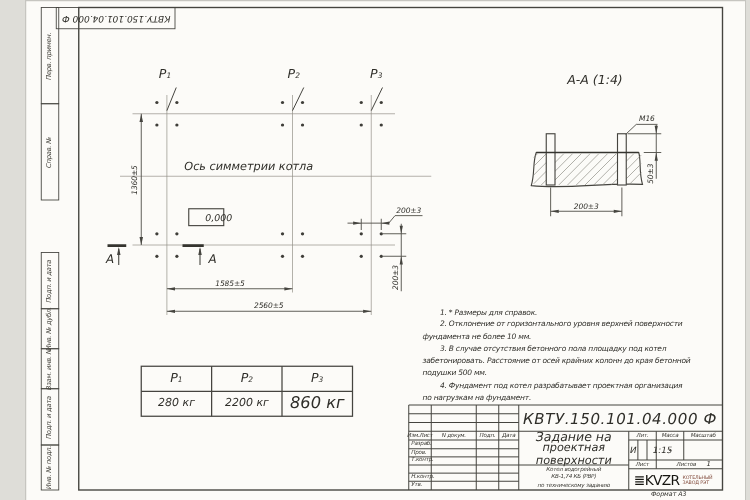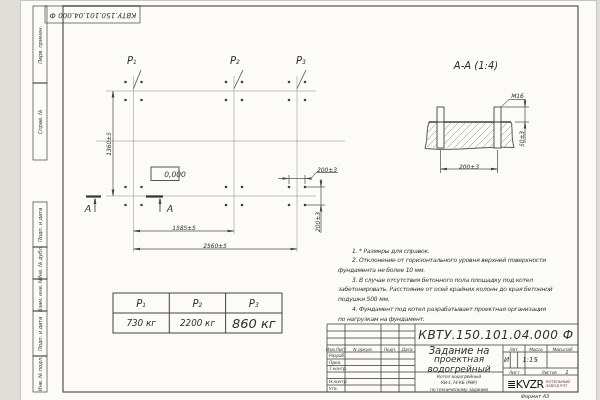--- a/index.html
+++ b/index.html
@@ -211,20 +211,21 @@
 
   <div class="ct plabel" style="left:132px;top:60px;">
     <span>P</span><span class="sub">1</span>
   </div>
   <div class="ct plabel" style="left:235px;top:60px;">
     <span>P</span><span class="sub">2</span>
   </div>
   <div class="ct plabel" style="left:301px;top:60px;">
     <span>P</span><span class="sub">3</span>
   </div>
+  <div class="ct" style="left:199px;top:133.5px;font-size:9px;">Ось симметрии котла</div>
   <div class="ct" style="left:175px;top:173.8px;font-size:7.5px;">0,000</div>
   <div class="vt dim" style="left:107.5px;top:143.5px;">1360±5</div>
   <div class="ct dim" style="left:184px;top:226.5px;">1585±5</div>
   <div class="ct dim" style="left:215px;top:244.5px;">2560±5</div>
   <div class="ct dim" style="left:327px;top:168.5px;">200±3</div>
   <div class="vt dim" style="left:316.5px;top:222px;">200±3</div>
   <div class="ct" style="left:88px;top:208px;font-size:9.5px;">А</div>
   <div class="ct" style="left:170px;top:207.5px;font-size:9.5px;">А</div>
 
   <div class="ct" style="left:476px;top:64.5px;font-size:10px;">А-А (1:4)</div>
@@ -243,37 +244,37 @@
 
   <div class="ct thead" style="left:141.2px;top:303px;">
     <span>P</span><span class="sub">1</span>
   </div>
   <div class="ct thead" style="left:197.5px;top:303px;">
     <span>P</span><span class="sub">2</span>
   </div>
   <div class="ct thead" style="left:253.8px;top:303px;">
     <span>P</span><span class="sub">3</span>
   </div>
-  <div class="ct" style="left:141.2px;top:323px;font-size:8.8px;">730 кг</div>
+  <div class="ct" style="left:141.2px;top:323px;font-size:8.8px;">280 кг</div>
   <div class="ct" style="left:197.5px;top:323px;font-size:8.8px;">2200 кг</div>
   <div class="ct" style="left:253.8px;top:323px;font-size:13px;">860 кг</div>
 
   <div class="ct" style="left:496px;top:334.5px;font-size:12px;letter-spacing:0.5px;">КВТУ.150.101.04.000 Ф</div>
   <div class="ct tbsmall" style="left:336px;top:348.5px;">Изм.Лист</div>
   <div class="ct tbsmall" style="left:363px;top:348.5px;">N докум.</div>
   <div class="ct tbsmall" style="left:390px;top:348.5px;">Подп.</div>
   <div class="ct tbsmall" style="left:407px;top:348.5px;">Дата</div>
   <div class="t tbsmall" style="left:329px;top:353px;">Разраб.</div>
   <div class="t tbsmall" style="left:329px;top:359.7px;">Пров.</div>
   <div class="t tbsmall" style="left:329px;top:366.2px;">Т.контр.</div>
   <div class="t tbsmall" style="left:329px;top:379.2px;">Н.контр.</div>
   <div class="t tbsmall" style="left:329px;top:385.7px;">Утв.</div>
   <div class="ct" style="left:459px;top:349.5px;font-size:10px;">Задание на</div>
   <div class="ct" style="left:459px;top:359px;font-size:9px;">проектная</div>
-  <div class="ct" style="left:459px;top:368.5px;font-size:9px;">водогрейный</div>
+  <div class="ct" style="left:459px;top:368.5px;font-size:9px;">поверхности</div>
   <div class="ct tbsmall" style="left:459px;top:376px;">Котел водогрейный</div>
   <div class="ct tbsmall" style="left:459px;top:382.3px;">КВ-1,74 КБ (РВР)</div>
   <div class="ct tbsmall" style="left:459px;top:388.6px;">по техническому заданию</div>
   <div class="ct tbsmall" style="left:514px;top:348.5px;">Лит.</div>
   <div class="ct tbsmall" style="left:536px;top:348.5px;">Масса</div>
   <div class="ct tbsmall" style="left:562.5px;top:348.5px;">Масштаб</div>
   <div class="ct" style="left:506.6px;top:360px;font-size:7px;">И</div>
   <div class="ct" style="left:536px;top:360px;font-size:7px;">-</div>
   <div class="ct" style="left:530px;top:360px;font-size:7px;">1:15</div>
   <div class="ct tbsmall" style="left:514px;top:371.5px;">Лист</div>

